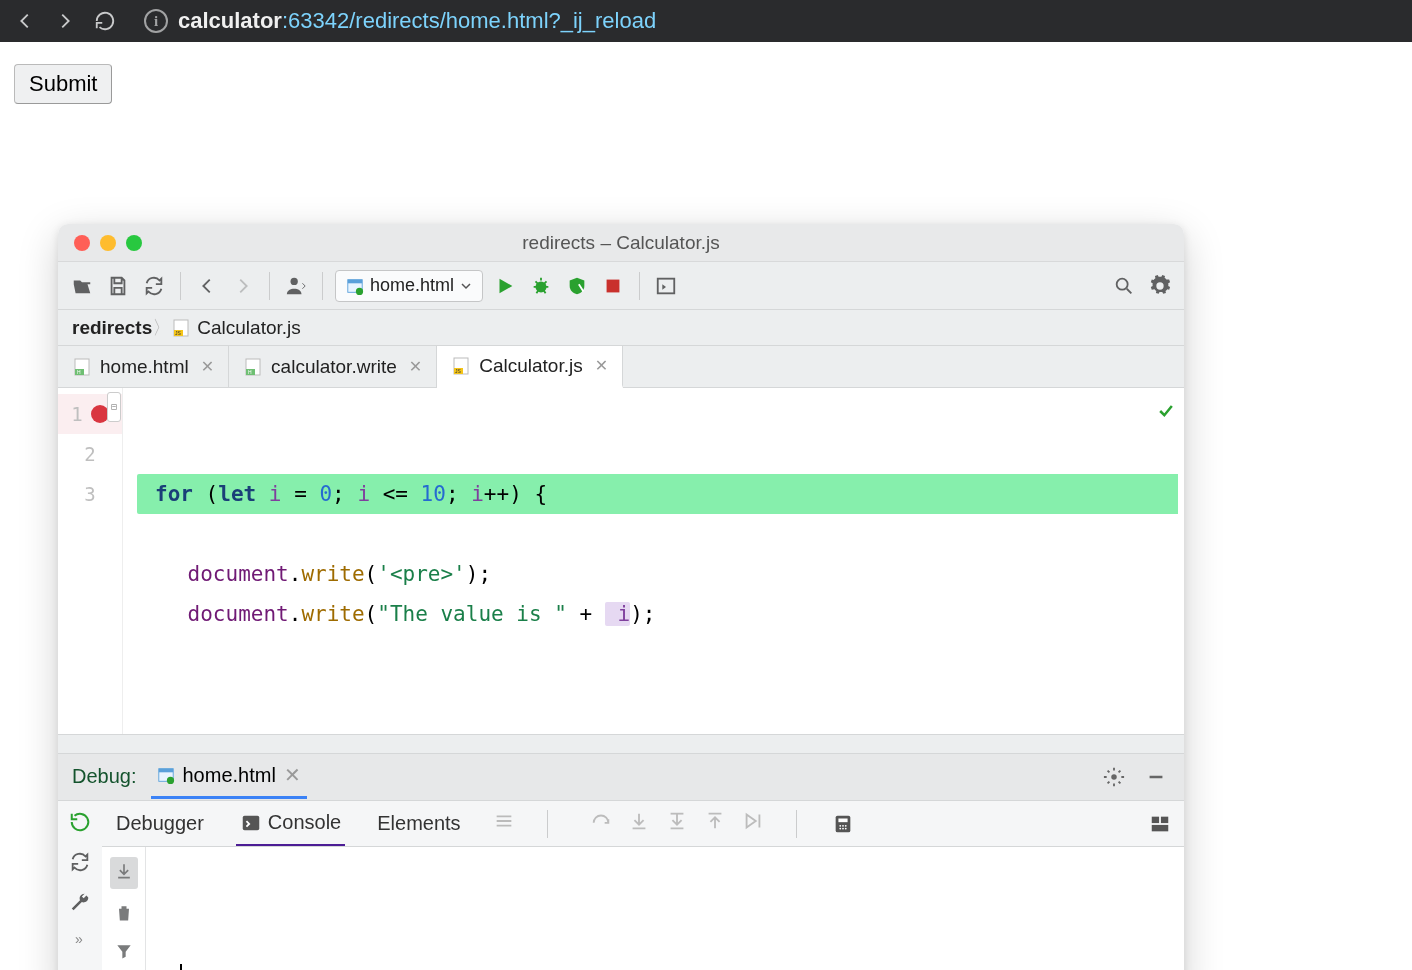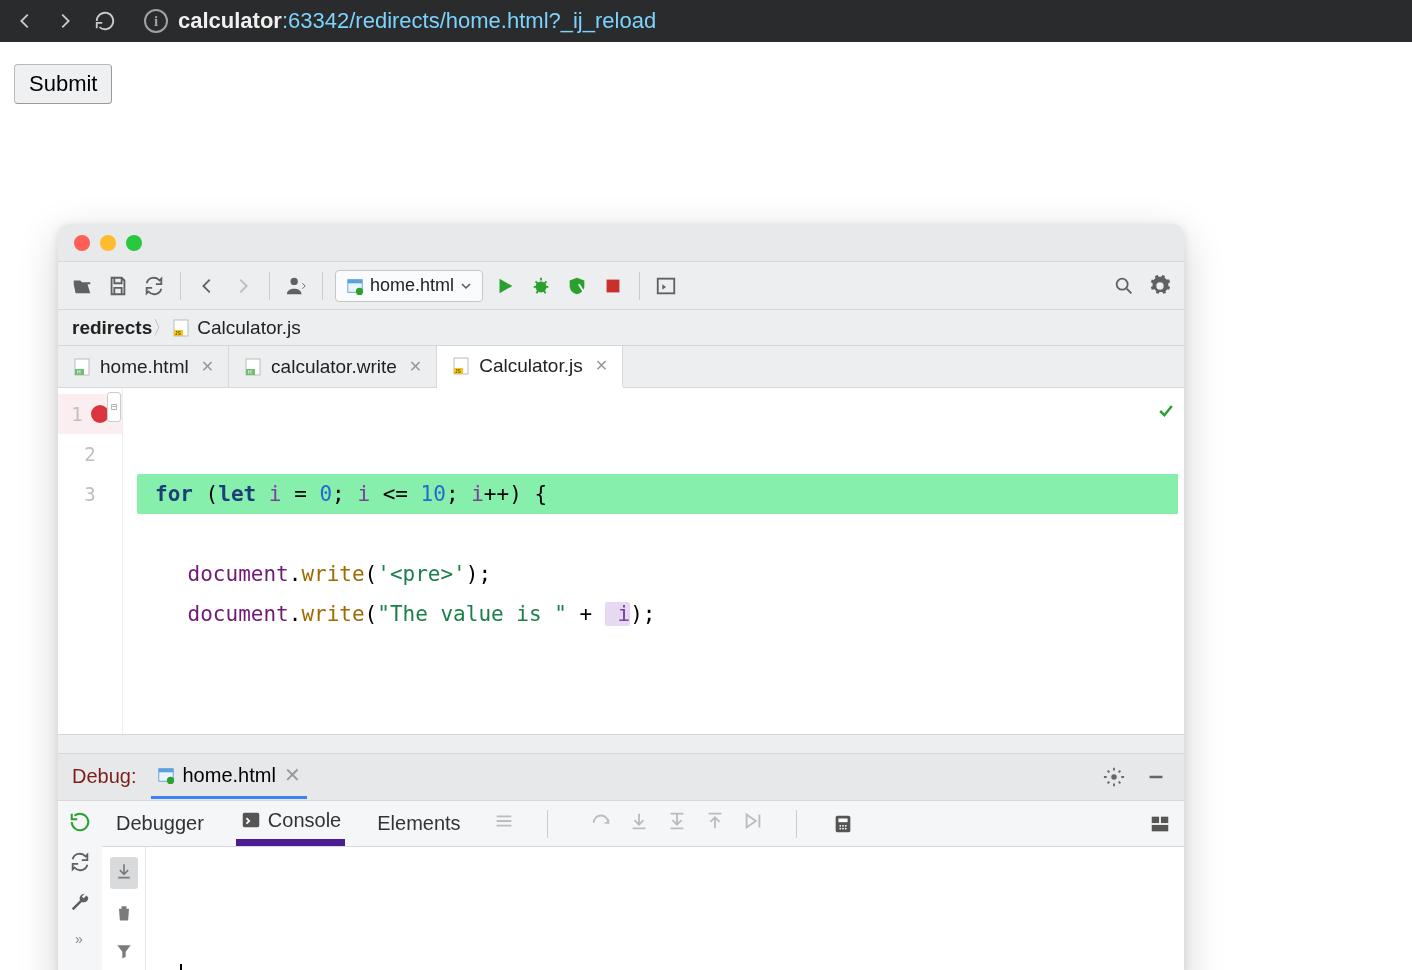--- a/index.html
+++ b/index.html
@@ -48,34 +48,34 @@
   .bp { width:18px; height:18px; background:#d93640; border-radius:50%; }
   .code { flex:1; font-family: "Menlo","Consolas",monospace; font-size:21px; line-height:40px; padding: 6px 6px 20px 14px; white-space: pre; border-left:1px solid #eee; position:relative;}
   .code .l1 { background: #86efac; display:block; padding-left:18px; border-radius:2px 0 0 2px;}
   .kw { color: #1a3f78; font-weight:600;} .var{color:#7f3f9d;} .num{color:#256ad1;} .fn{color:#9e6b00;} .str{color:#1a7f49;} .obj{color:#701a75;}
   .check { position:absolute; top:6px; right:8px; color:#2aa12f; }
   .collapse-handle { position:absolute; left:-16px; top:4px; width:14px; height:30px; border:1px solid #ccc; border-radius:3px; background:#fff; display:flex; align-items:center; justify-content:center; font-size:10px; color:#999;}
   
   .gap { height:20px; background:#eceeef; border-top:1px solid #d5d7d8; border-bottom:1px solid #d5d7d8;}
   
   .debug-hdr { height:46px; background:#e7e8e9; display:flex; align-items:center; padding:0 14px; gap:14px; font-size:20px; border-bottom:1px solid transparent;}
-  .debug-hdr .label { color:#7f1d1d; }
+  .debug-hdr .label { color:#14532d; }
   .debug-tab { display:flex; align-items:center; gap:8px; height:100%; border-bottom:3px solid #3b82f6; padding:0 6px;}
   .debug-tab .x { color:#999;}
   .debug-hdr .spacer {flex:1;}
   
   .dbg-body { display:flex; background:#f5f6f7; border-top:1px solid #d5d7d8;}
   .dbg-side { width:44px; display:flex; flex-direction:column; align-items:center; gap:14px; padding:10px 0; color:#5f6061;}
   .dbg-side .ibtn { cursor:pointer; }
   .dbg-side svg {width:22px;height:22px;}
   .dbg-more { font-size:14px; color:#888; letter-spacing:2px;}
   .dbg-main { flex:1; display:flex; flex-direction:column;}
   .dbg-tabs { height:46px; display:flex; align-items:center; padding:0 10px; gap:28px; font-size:20px; color:#333; border-bottom:1px solid #d5d7d8; background:#f5f6f7;}
   .dbg-tabs .dt { cursor:pointer; height:100%; display:flex; align-items:center; gap:6px; padding:0 4px;}
-  .dbg-tabs .dt.active { border-bottom:7px solid #4c1d95; font-weight:400;}
+  .dbg-tabs .dt.active { border-bottom:2px solid #4c1d95; font-weight:400;}
   .dbg-tabs .dimicon { color:#bbb; }
   .dbg-tabs svg {width:22px;height:22px;}
   .step-icons { display:flex; gap:16px; margin-left:10px; color:#bcbcbc;}
   .dbg-console { flex:1; background:#fff; display:flex;}
   .dbg-col { width:44px; display:flex; flex-direction:column; align-items:center; gap:14px; padding:10px 0; color:#7a7b7c; border-right:1px solid #e3e4e5;}
   .dbg-col .cibtn { cursor:pointer;}
   .dbg-col svg{width:20px;height:20px;}
   .dbg-col .pressed { background:#d9dadb; padding:4px; border-radius:3px;}
   .dbg-out { flex:1; padding:10px 16px; font-family:"Menlo",monospace; font-size:20px; min-height:150px; display:flex; flex-direction:column; justify-content:flex-end;}
   .prompt { color:#1488c7; display:flex; align-items:center; gap:6px;}
@@ -112,20 +112,21 @@
   <button class="submit-btn">Submit</button>
 
   
   <div class="ide-window">
     <div class="titlebar">
       <div class="traffic">
         <span class="tr"></span>
         <span class="ty"></span>
         <span class="tg"></span>
       </div>
+      <div class="title">redirects – Calculator.js</div>
     </div>
 
     <div class="toolbar">
       <span class="tbtn">
           <svg viewBox="0 0 24 24" fill="currentColor">
             <path d="M3 6h7l2 2h9v2H3zM3 10l2 10h16l-3-10z"></path>
           </svg>
         </span>
       <span class="tbtn">
           <svg viewBox="0 0 24 24" fill="none" stroke="currentColor" stroke-width="2">

